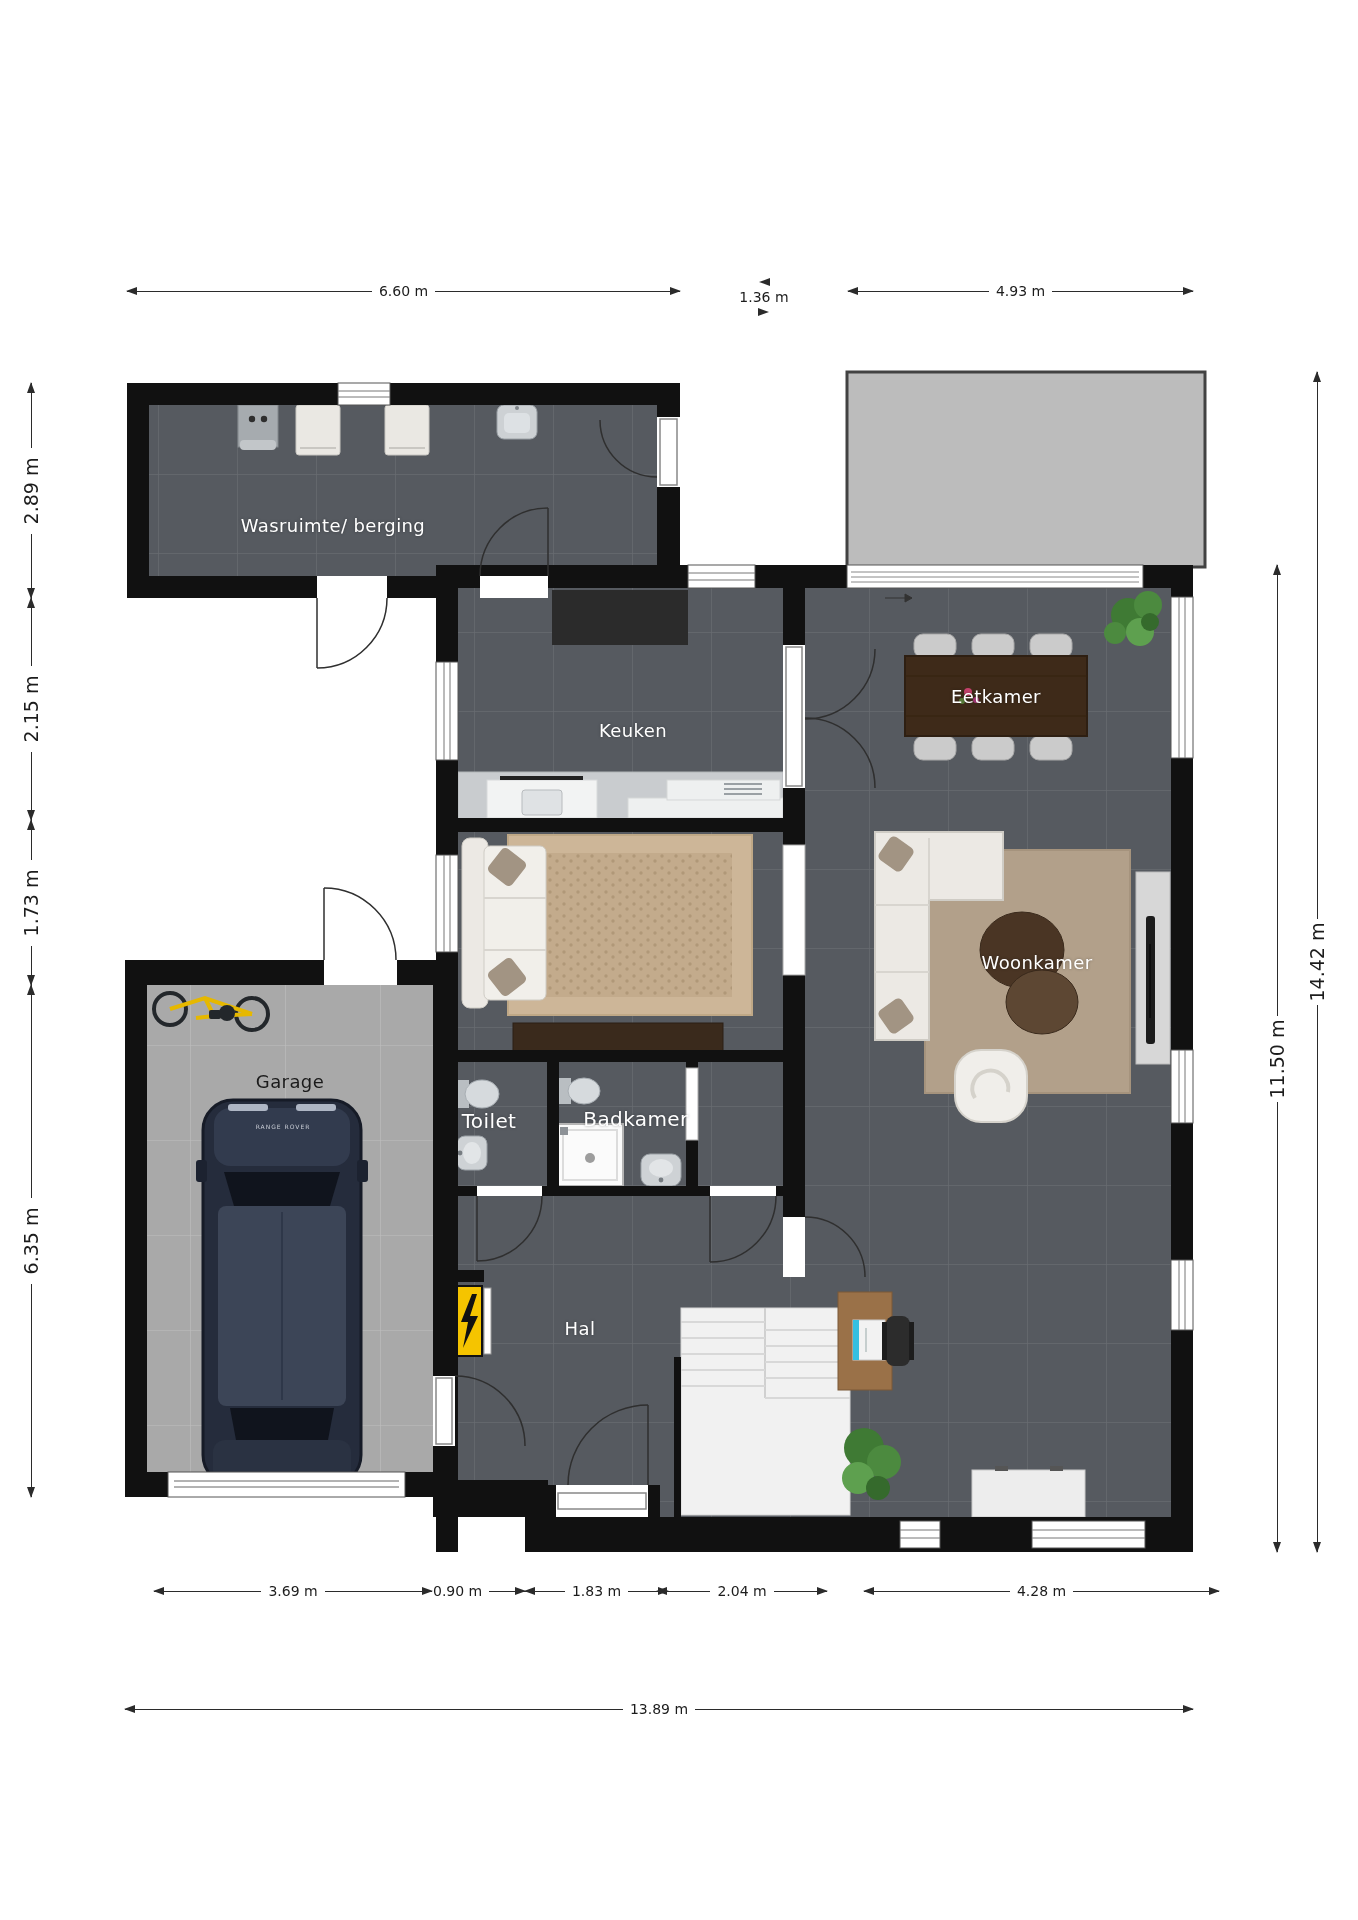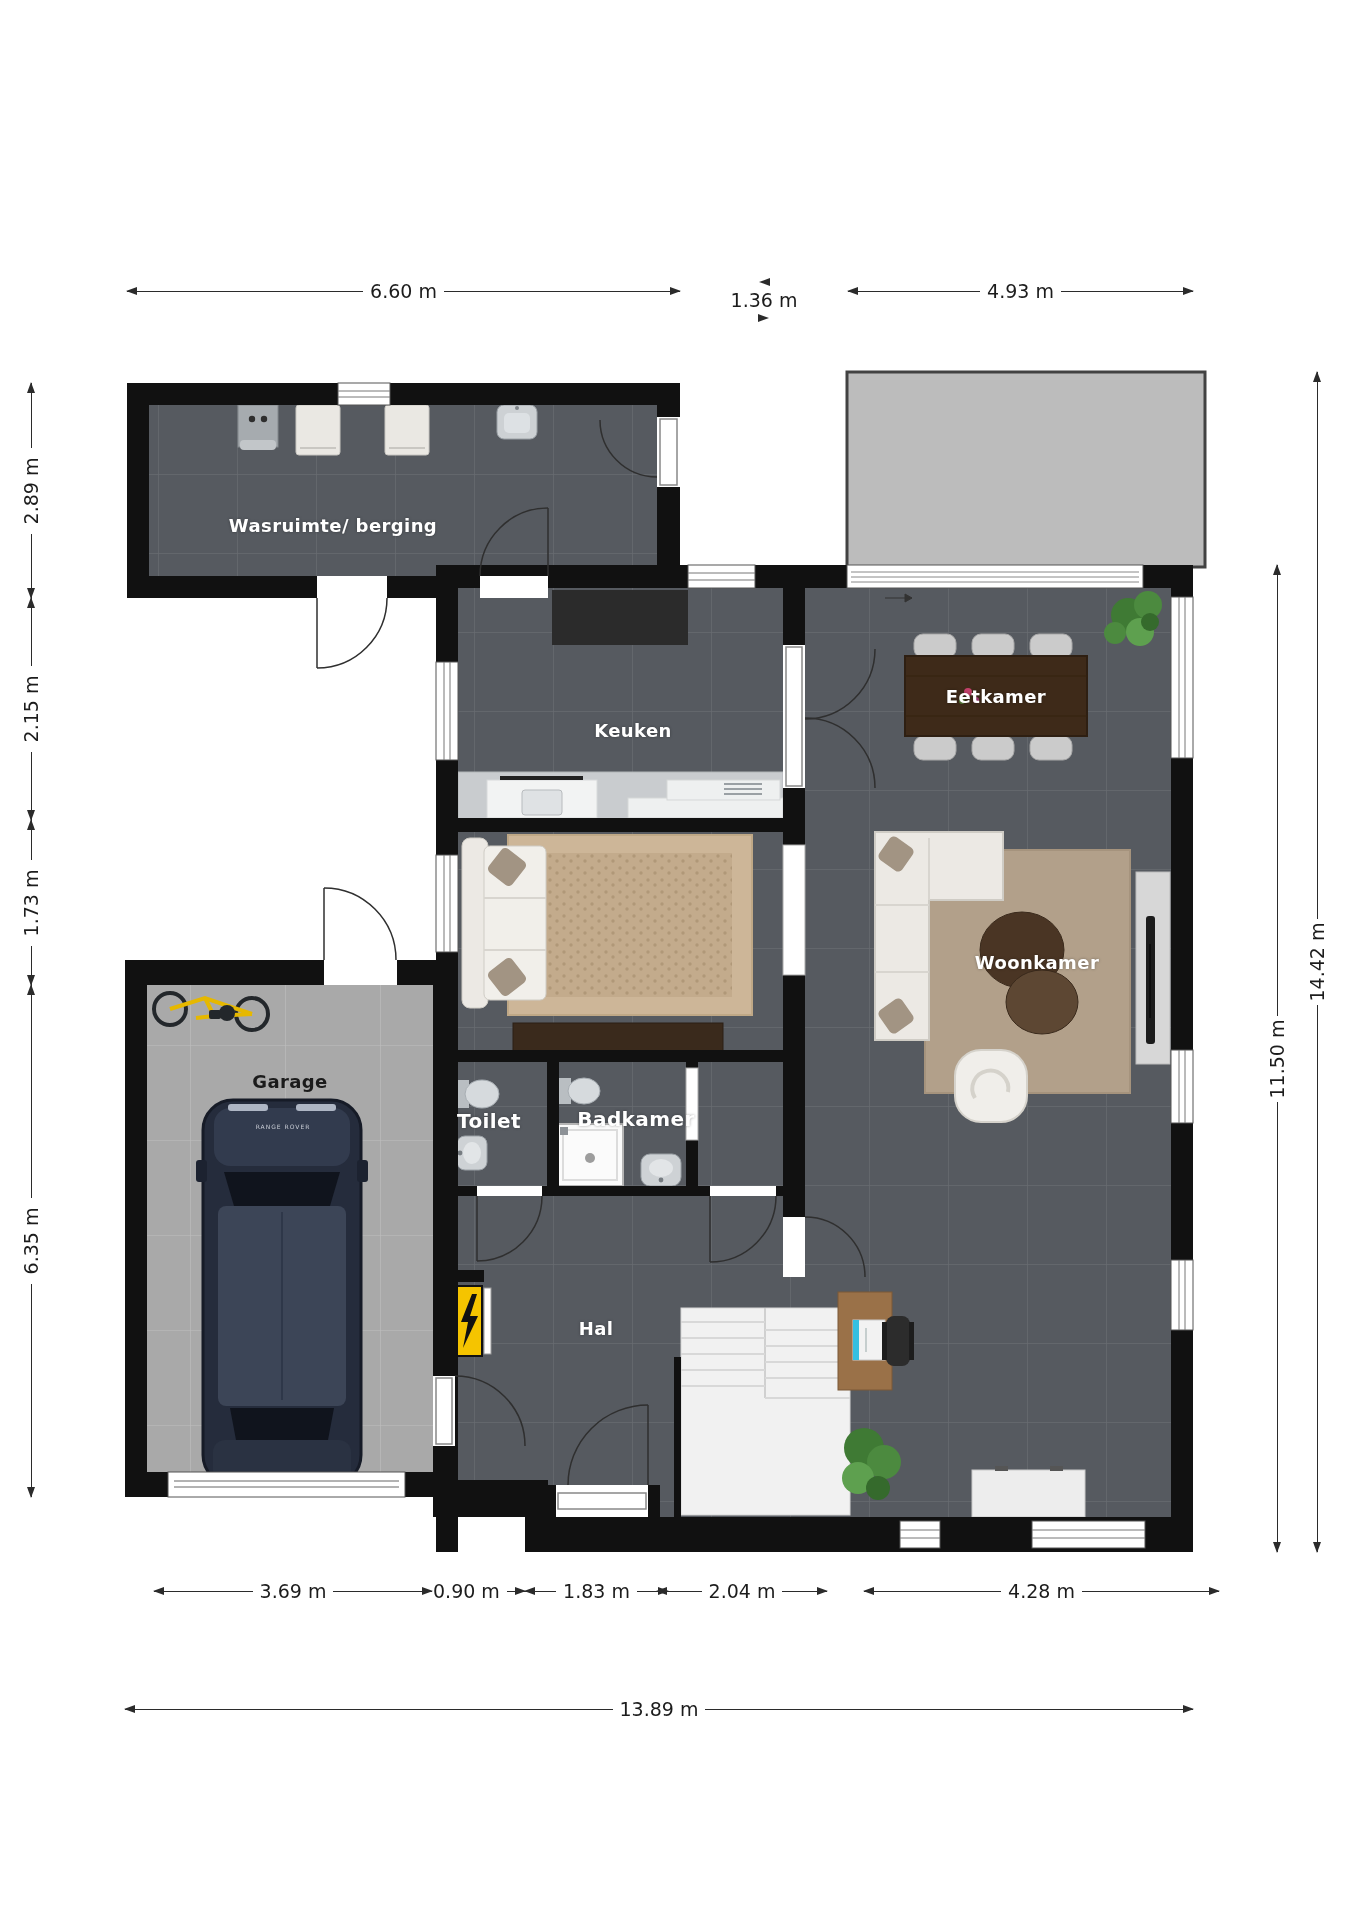--- a/index.html
+++ b/index.html
@@ -1,24 +1,24 @@
 <!DOCTYPE html>
 <html><head>
 <meta charset="utf-8">
 <style>
   html,body{margin:0;padding:0;background:#ffffff;}
   .canvas{position:relative;width:1358px;height:1920px;background:#fff;overflow:hidden;
           font-family:"DejaVu Sans","Liberation Sans",sans-serif;}
   .plan-svg{position:absolute;left:0;top:0;}
   
-  .rlabel{position:absolute;transform:translate(-50%,-50%);font-weight:bold;color:#fff;
+  .rlabel{position:absolute;transform:translate(-50%,-50%);font-weight:normal;color:#fff;
           font-size:18px;letter-spacing:.4px;white-space:nowrap;text-shadow:0 0 3px rgba(0,0,0,.35);}
   .rlabel.dark{color:#1b1b1b;text-shadow:none;}
   
-  .hdim{position:absolute;display:flex;align-items:center;gap:7px;height:18px;color:#1c1c1c;font-size:19px;}
+  .hdim{position:absolute;display:flex;align-items:center;gap:7px;height:18px;color:#1c1c1c;font-size:14px;}
   .hdim .ln{flex:1;height:1px;background:#2b2b2b;position:relative;min-width:8px;}
   .hdim .ln.l::before{content:"";position:absolute;left:-1px;top:-4px;border-style:solid;
        border-width:4px 11px 4px 0;border-color:transparent #2b2b2b transparent transparent;}
   .hdim .ln.r::after{content:"";position:absolute;right:-1px;top:-4px;border-style:solid;
        border-width:4px 0 4px 11px;border-color:transparent transparent transparent #2b2b2b;}
   .dlabel{white-space:nowrap;}
   
   .vdim{position:absolute;display:flex;flex-direction:column;align-items:center;width:30px;color:#1c1c1c;font-size:19px;}
   .vdim .vln{width:1px;background:#2b2b2b;flex:1;position:relative;min-height:8px;}
   .vdim .vln.t::before{content:"";position:absolute;top:-1px;left:-4px;border-style:solid;
@@ -377,21 +377,21 @@
   </g>
 </svg>
 
 <div class="rlabel" style="left:333px;top:525px;">Wasruimte/ berging</div>
 <div class="rlabel" style="left:633px;top:730px;">Keuken</div>
 <div class="rlabel" style="left:996px;top:696px;">Eetkamer</div>
 <div class="rlabel" style="left:1037px;top:962px;">Woonkamer</div>
 <div class="rlabel dark" style="left:290px;top:1081px;">Garage</div>
 <div class="rlabel" style="left:489px;top:1121px;font-size:20px;">Toilet</div>
 <div class="rlabel" style="left:636px;top:1119px;font-size:20px;">Badkamer</div>
-<div class="rlabel" style="left:596px;top:1328px;">Hal</div>
+<div class="rlabel" style="left:580px;top:1328px;">Hal</div>
 
 <div class="badge" style="left:283px;top:1126px;">RANGE ROVER</div>
 
 <div class="hdim" style="left:127px;top:282px;width:553px;">
   <span class="ln l"></span>
       <span class="dlabel">6.60 m</span>
       <span class="ln r"></span>
 </div>
 <div class="hdim" style="left:684px;top:282px;width:160px;flex-direction:column;">
   <span class="ln l"></span>

